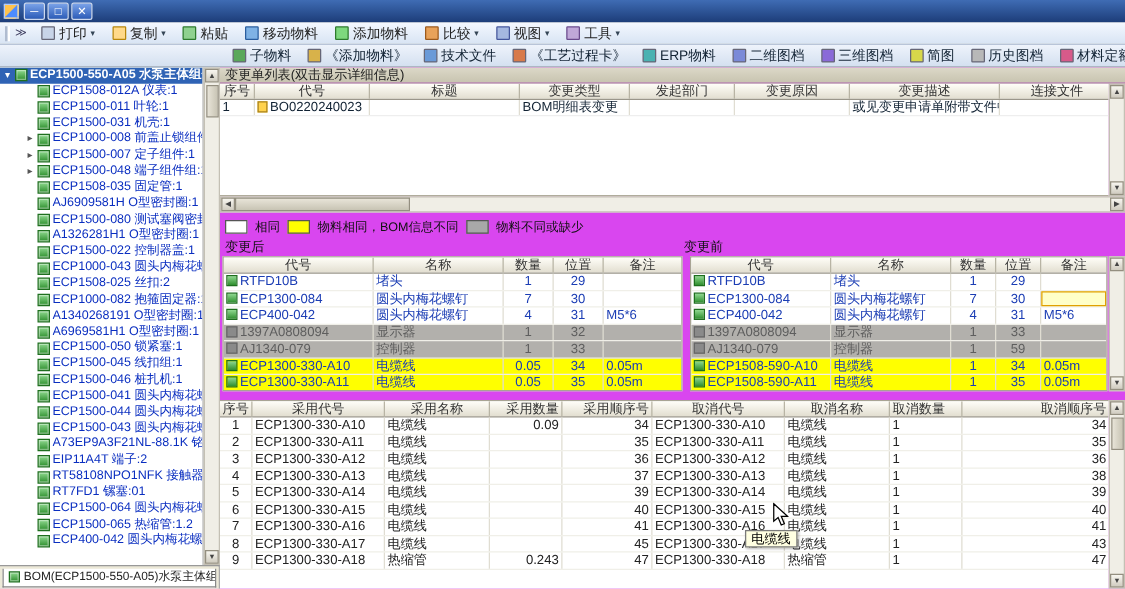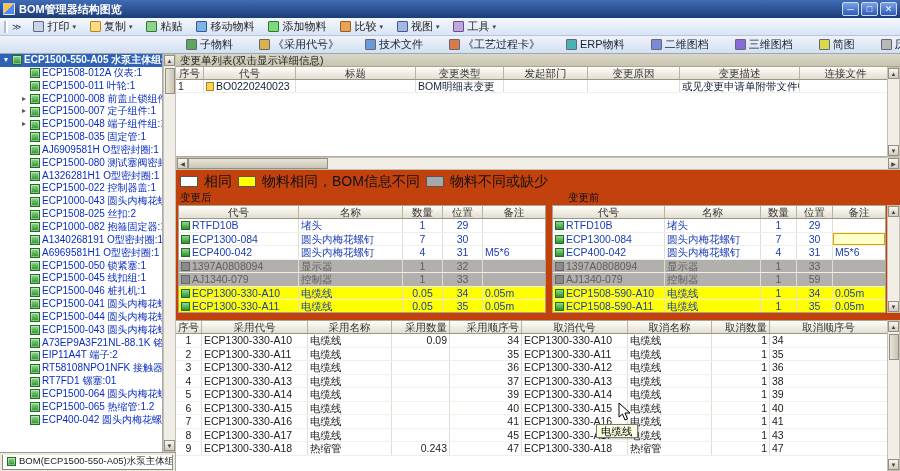--- a/index.html
+++ b/index.html
@@ -19,41 +19,41 @@
   .overflow-glyph{color:#446;font-size:9px;margin-right:4px}
   .tbtn{display:inline-flex;align-items:center;gap:3px;padding:1px 5px;height:16px;border:1px solid transparent;border-radius:2px;white-space:nowrap}
   .ico{width:11px;height:11px;border:1px solid #667;border-radius:1px;flex:none;display:inline-block;background:#ccc}
   .drop{display:none;font-size:7px;color:#345}
   .drop.show{display:inline}
   .print-icon{background:#c8d4e8}.copy-icon{background:#ffd98a;border-color:#b8860b}.paste-icon{background:#8fd18f;border-color:#2d7a2d}
   .move-icon{background:#7fb2e5;border-color:#2a5d9e}.add-icon{background:#7ed87e;border-color:#2d7a2d}.compare-icon{background:#e8a25a;border-color:#9c5a1d}
   .view-icon{background:#a5b8e0;border-color:#44569c}.tools-icon{background:#c0a8d8;border-color:#6a4a8c}
 
   
-  .tabstrip{position:absolute;left:0;top:36px;width:900px;height:18px;background:linear-gradient(#eef3fb,#d4e0f0);border-bottom:1px solid #9aa8bc;display:flex;align-items:center;padding-left:180px;gap:14px;overflow:hidden}
+  .tabstrip{position:absolute;left:0;top:36px;width:900px;height:18px;background:linear-gradient(#eef3fb,#d4e0f0);border-bottom:1px solid #9aa8bc;display:flex;align-items:center;padding-left:180px;gap:1px;overflow:hidden}
   .tab{display:inline-flex;align-items:center;gap:3px;padding:1px 5px;height:17px;white-space:nowrap;color:#123;border:1px solid transparent}
   .submaterial-icon{background:#5aa85a}.route-icon{background:#d8b24a}.techdoc-icon{background:#6a9ad8}.processcard-icon{background:#d87a4a}
   .erp-icon{background:#4ab2b2}.d2-icon{background:#7a8ad8}.d3-icon{background:#8a6ad8}.sketch-icon{background:#d8d84a}
   .history-icon{background:#b8b8b8}.material-icon{background:#d85a8a}
 
   
   .tree{position:absolute;left:0;top:54px;width:163px;height:398px;background:#fff;border-right:1px solid #aaa;overflow:hidden}
   .titem{height:12.85px;line-height:12.85px;display:flex;align-items:center;gap:2px;padding-left:20px;white-space:nowrap;overflow:hidden;color:#0a2ec0;font-size:10px}
   .titem.root{padding-left:2px;background:#2f63b5;color:#fff;font-weight:bold}
   .twisty{width:8px;flex:none;font-size:8px;color:#555;text-align:center}
   .titem.root .twisty{color:#fff}
   .ticon{width:10px;height:10px;flex:none;background:linear-gradient(#8fd98f,#2f8f2f);border:1px solid #1e6f1e;box-shadow:inset 0 0 0 1px #ffffff66}
   .tlabel{overflow:hidden}
   .tree-vscroll{left:163px;top:54px;height:398px}
   .tree-tabbar{position:absolute;left:0;top:452px;width:176px;height:19px;background:#ece9d8;border-top:1px solid #999;border-right:1px solid #aaa;display:flex;align-items:center;padding:1px 2px}
   .btab{display:flex;align-items:center;gap:3px;background:#fff;border:1px solid #888;border-top:none;height:15px;padding:0 4px;font-size:9.5px;white-space:nowrap;overflow:hidden;max-width:172px}
   .btab .ticon{width:9px;height:9px}
 
   
-  .main{position:absolute;left:176px;top:54px;width:724px;height:417px;background:#c2410c}
+  .main{position:absolute;left:176px;top:54px;width:724px;height:417px;background:#d946ef}
   .section-title{position:absolute;left:0;top:0;width:724px;height:13px;line-height:13px;background:linear-gradient(#dcd8c8,#c8c4b0);border-bottom:1px solid #a8a494;padding-left:4px;color:#222;font-size:10.5px}
 
   .hrow{display:flex;height:13px;line-height:12px;background:linear-gradient(#fffef8,#e2ded0);border-bottom:1px solid #9a968a;color:#333;font-size:10.5px}
   .hcell{border-right:1px solid #b8b4a4;padding:0 2px;text-align:center;overflow:hidden;white-space:nowrap;flex:none}
   .cell{border-right:1px solid #e0ddd2;padding:0 2px;overflow:hidden;white-space:nowrap;flex:none}
 
   .ctable{position:absolute;left:0;top:13px;width:711px;height:90px;background:#fff;border-bottom:1px solid #b0ac9c;overflow:hidden}
   .crow{display:flex;height:13px;line-height:13px;font-size:10.5px;color:#123;border-bottom:1px solid #eee}
   .ctable .hrow>:nth-child(1),.ctable .crow>:nth-child(1){width:28px}
   .ctable .hrow>:nth-child(2),.ctable .crow>:nth-child(2){width:92px}
@@ -72,26 +72,26 @@
   .sb{width:11px;height:11px;background:linear-gradient(#f8f6f0,#d0ccc0);border:1px solid #948f80;font-size:6px;color:#444;text-align:center;line-height:10px;flex:none}
   .sb-up::before{content:"▲"}.sb-dn::before{content:"▼"}.sb-lf::before{content:"◀"}.sb-rt::before{content:"▶"}
   .vthumb{position:absolute;left:1px;width:10px;top:13px;height:26px;background:linear-gradient(90deg,#e8e4d8,#c8c4b4);border:1px solid #948f80}
   .hthumb{margin:0;width:140px;background:linear-gradient(#e8e4d8,#c8c4b4);border:1px solid #948f80}
   .hspace{flex:1}
 
   .ct-vscroll{right:0;top:13px;height:90px}
   .ct-hscroll{left:0;top:103px;width:724px}
 
   
-  .legend{position:absolute;left:4px;top:121px;height:13px;display:flex;align-items:center;gap:6px;font-size:14px;color:#111}
+  .legend{position:absolute;left:4px;top:121px;height:13px;display:flex;align-items:center;gap:6px;font-size:10px;color:#111}
   .lgbox{width:18px;height:11px;border:1px solid #555;flex:none}
   .lg-white{background:#ffffff}.lg-yellow{background:#ffff00}.lg-gray{background:#a8a8a8}
 
   .pane-label{position:absolute;top:137px;height:13px;font-size:10.5px;color:#111}
-  .lbl-after{left:4px}.lbl-before{left:392px}
+  .lbl-after{left:4px}.lbl-before{left:371px}
 
   
   .btbl{position:absolute;top:151px;height:108px;background:#fff;border:1px solid #a8a494;overflow:hidden}
   .btA{left:2px;width:368px}
   .btB{left:376px;width:334px}
   .brow{display:flex;height:13.5px;line-height:13.5px;font-size:10.5px;color:#1b3db4;border-bottom:1px solid #f0efe8}
   .brow.gray{background:#b2b0ac;color:#5e5e5e}
   .brow.yellow{background:#ffff00}
   .mico{display:inline-block;width:9px;height:9px;background:linear-gradient(#8fd98f,#2f8f2f);border:1px solid #1e6f1e;margin-right:2px;vertical-align:-1px;flex:none}
   .gray .mico{background:#8a8a8a;border-color:#666}
@@ -111,34 +111,33 @@
   
   .dt{position:absolute;left:0;top:266px;width:711px;height:151px;background:#fff;border-top:1px solid #a8a494;overflow:hidden}
   .drow{display:flex;height:13.5px;line-height:13.5px;font-size:10.5px;color:#222;border-bottom:1px solid #f0efe8}
   .dt .hrow>:nth-child(1),.dt .drow>:nth-child(1){width:26px;text-align:center}
   .dt .hrow>:nth-child(2),.dt .drow>:nth-child(2){width:106px}
   .dt .hrow>:nth-child(3),.dt .drow>:nth-child(3){width:84px}
   .dt .hrow>:nth-child(4),.dt .drow>:nth-child(4){width:58px;text-align:right}
   .dt .hrow>:nth-child(5),.dt .drow>:nth-child(5){width:72px;text-align:right}
   .dt .hrow>:nth-child(6),.dt .drow>:nth-child(6){width:106px}
   .dt .hrow>:nth-child(7),.dt .drow>:nth-child(7){width:84px}
-  .dt .hrow>:nth-child(8),.dt .drow>:nth-child(8){width:58px;text-align:right}
-  .dt .hrow>:nth-child(9),.dt .drow>:nth-child(9){flex:1;border-right:none}
+  .dt .hrow>:nth-child(8),.dt .drow>:nth-child(8){width:58px;text-align:left}
+  .dt .hrow>:nth-child(9),.dt .drow>:nth-child(9){flex:1;text-align:right;border-right:none}
   .dt-vscroll{right:0;top:266px;height:151px}
 
   
   .tooltip{position:absolute;left:596px;top:424px;background:#ffffe1;border:1px solid #7a7a7a;padding:0 4px;height:14px;line-height:13px;font-size:10.5px;color:#000;box-shadow:1px 1px 2px #0004;z-index:9}
   .cursor{position:absolute;left:618px;top:402px;z-index:10}
 </style>
 </head>
 <body>
 
 <div class="titlebar">
   <span class="app-icon"></span>
-  <span class="title-text">BOM管理器结构图览</span>
   <span class="win-btns">
     <span class="wbtn">─</span>
     <span class="wbtn">□</span>
     <span class="wbtn">✕</span>
   </span>
 </div>
 
 <div class="toolbar">
   <span class="grip"></span>
   <span class="overflow-glyph">≫</span>
@@ -195,21 +194,21 @@
 
 <div class="tabstrip">
 
     <span class="tab">
       <span class="ico submaterial-icon"></span>
       <span>子物料</span>
     </span>
 
     <span class="tab">
       <span class="ico route-icon"></span>
-      <span>《采用代号》</span>
+      <span>《添加物料》</span>
     </span>
 
     <span class="tab">
       <span class="ico techdoc-icon"></span>
       <span>技术文件</span>
     </span>
 
     <span class="tab">
       <span class="ico processcard-icon"></span>
       <span>《工艺过程卡》</span>
@@ -260,20 +259,25 @@
       <span class="ticon"></span>
       <span class="tlabel">ECP1508-012A 仪表:1</span>
     </div>
 
     <div class="titem">
       <span class="twisty"></span>
       <span class="ticon"></span>
       <span class="tlabel">ECP1500-011 叶轮:1</span>
     </div>
 
+    <div class="titem">
+      <span class="twisty"></span>
+      <span class="ticon"></span>
+      <span class="tlabel">ECP1500-031 机壳:1</span>
+    </div>
 
 
     <div class="titem">
       <span class="twisty">▸</span>
       <span class="ticon"></span>
       <span class="tlabel">ECP1000-008 前盖止锁组件:2</span>
     </div>
 
     <div class="titem">
       <span class="twisty">▸</span>

